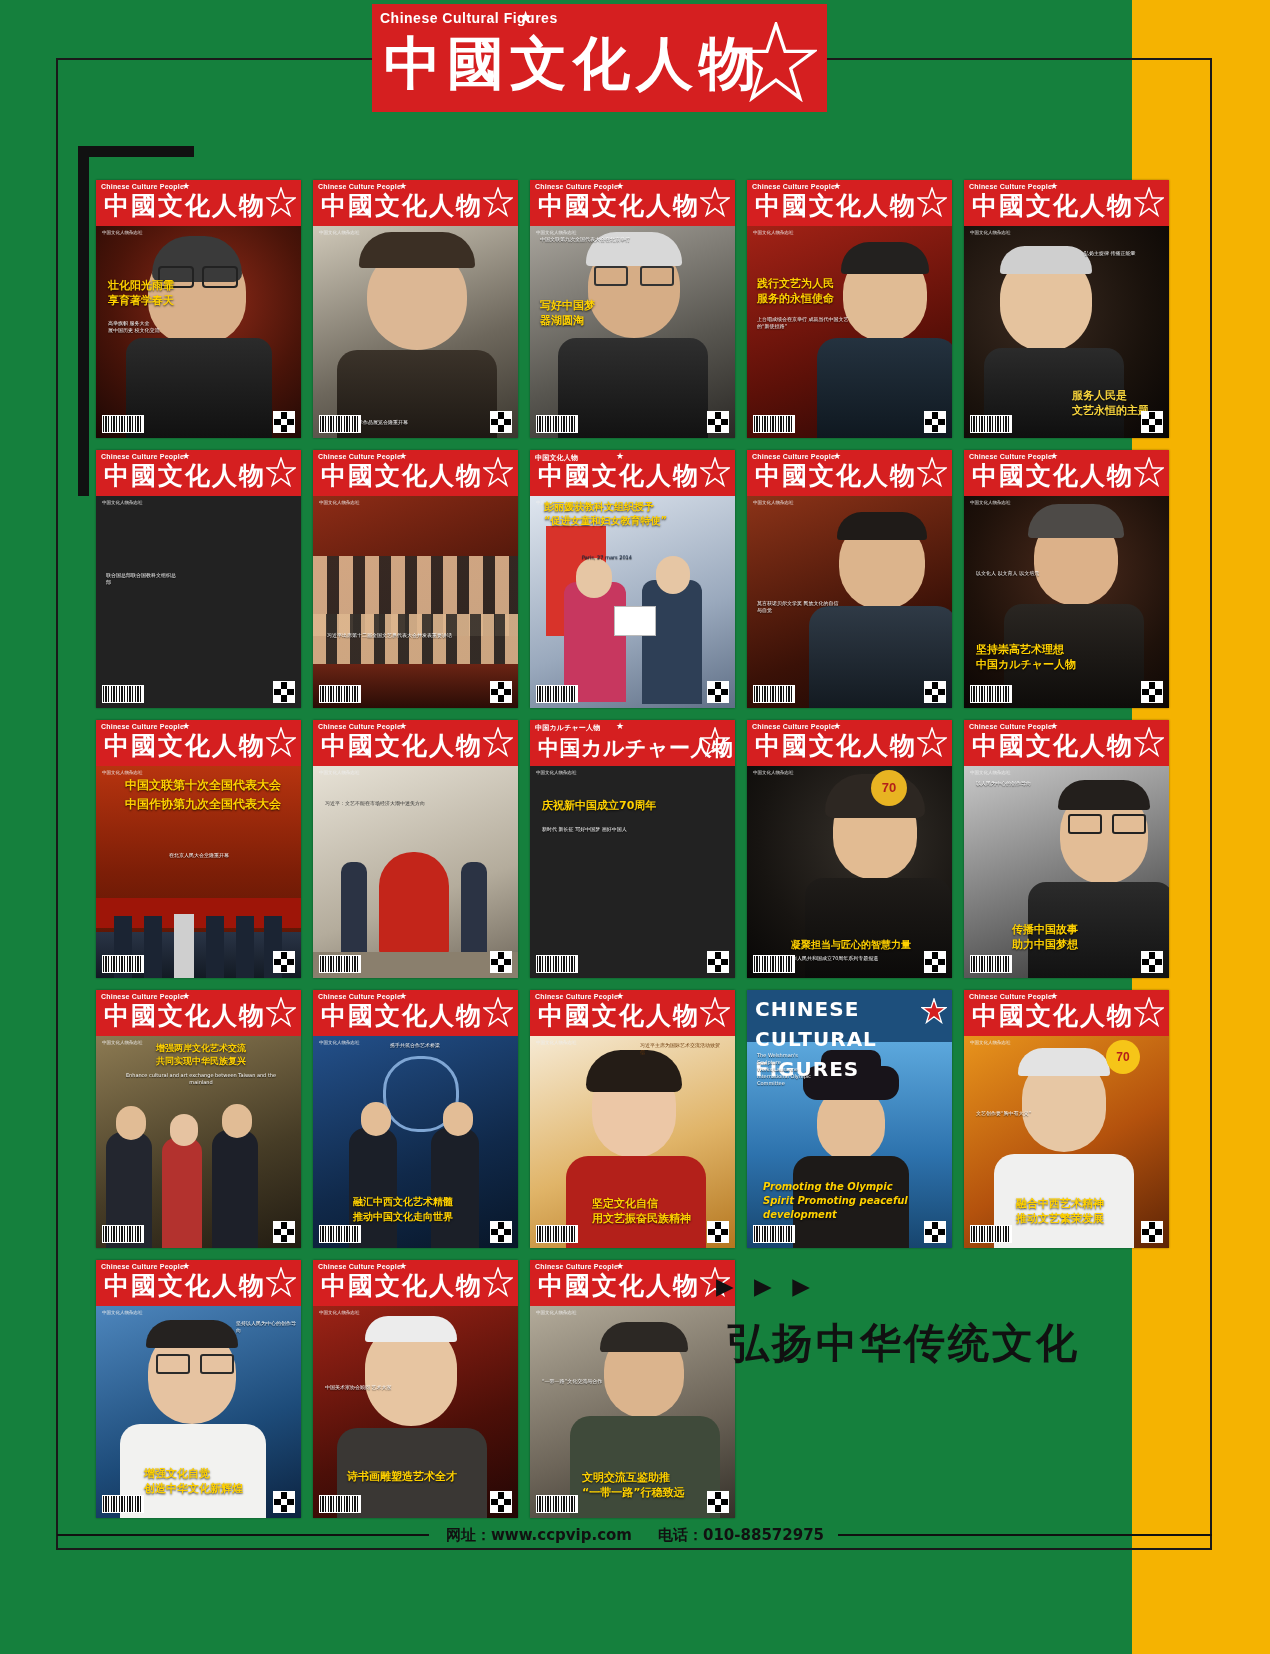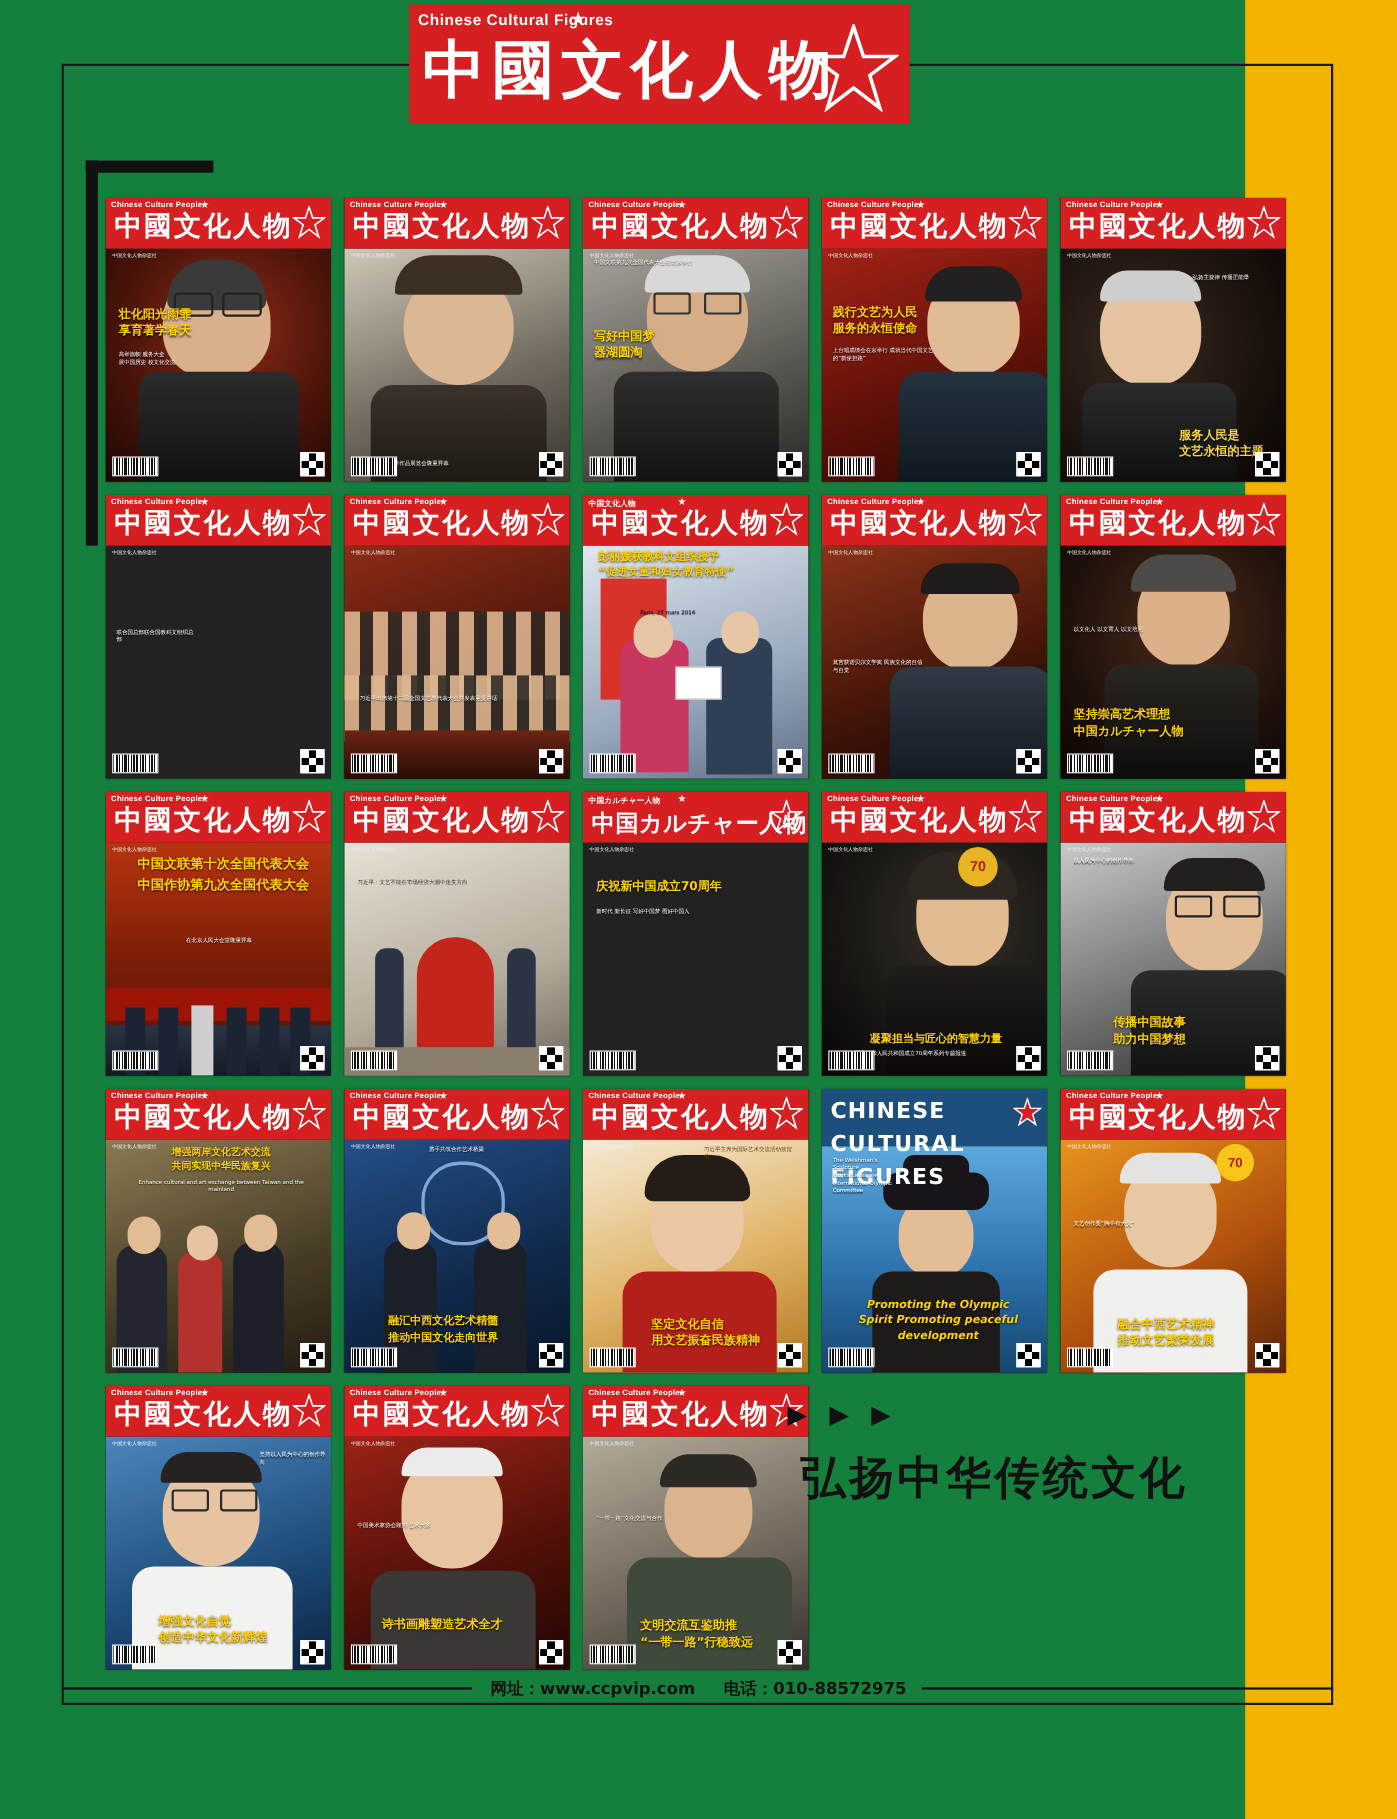--- a/index.html
+++ b/index.html
@@ -740,21 +740,21 @@
           <div style="position:absolute;left:46px;top:114px;width:116px;height:92px;background:#1d1a18;border-radius:18px 18px 0 0;"></div>
         </div>
         <div class="nameplate" style="height:52px;background:#1d4f7c;">
           <div class="np-cn" style="font-size:20px;letter-spacing:1px;top:4px;left:8px;color:#fff;">CHINESE CULTURAL FIGURES</div>
           <div class="np-bigstar" style="top:8px;">
             <svg width="26" height="26" viewBox="0 0 100 96">
                 <polygon points="50,2 61,35 96,35 68,56 79,92 50,70 21,92 32,56 4,35 39,35" fill="#d51f20" stroke="#ffffff" stroke-width="5"></polygon>
               </svg>
           </div>
         </div>
-        <div class="headline" style="left:16px;bottom:26px;width:180px;color:#ffd100;font-size:10px;line-height:14px;white-space:pre-line;font-style:italic;text-align:center;">Promoting the Olympic
+        <div class="headline" style="left:16px;bottom:26px;width:180px;color:#ffd100;font-size:10px;line-height:14px;white-space:pre-line;font-style:italic;">Promoting the Olympic
 Spirit Promoting peaceful
 development</div>
         <div class="subline" style="left:10px;top:62px;width:62px;">The Welshman's Sculpture Works/Lausanne International Olympic Committee</div>
         <div class="barcode"></div>
         <div class="qr"></div>
       </div>
 
       <div class="cover">
         <div class="photo" style="background:linear-gradient(150deg,#e8941c,#b4520d 55%,#5d2406);">
           <div style="position:absolute;left:58px;top:20px;width:84px;height:96px;border-radius:42px;background:#e7c7a4;"></div>

